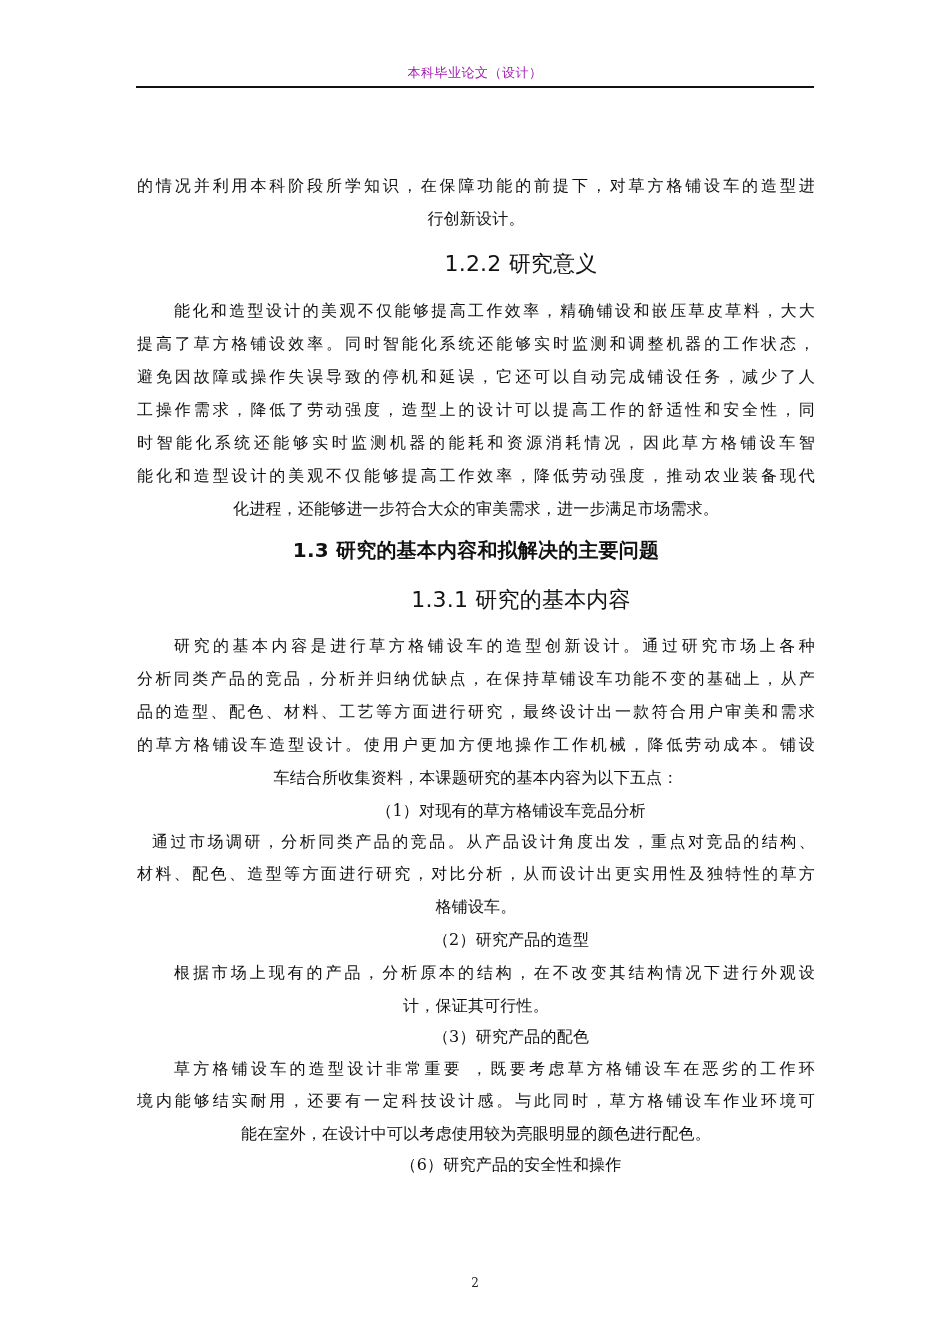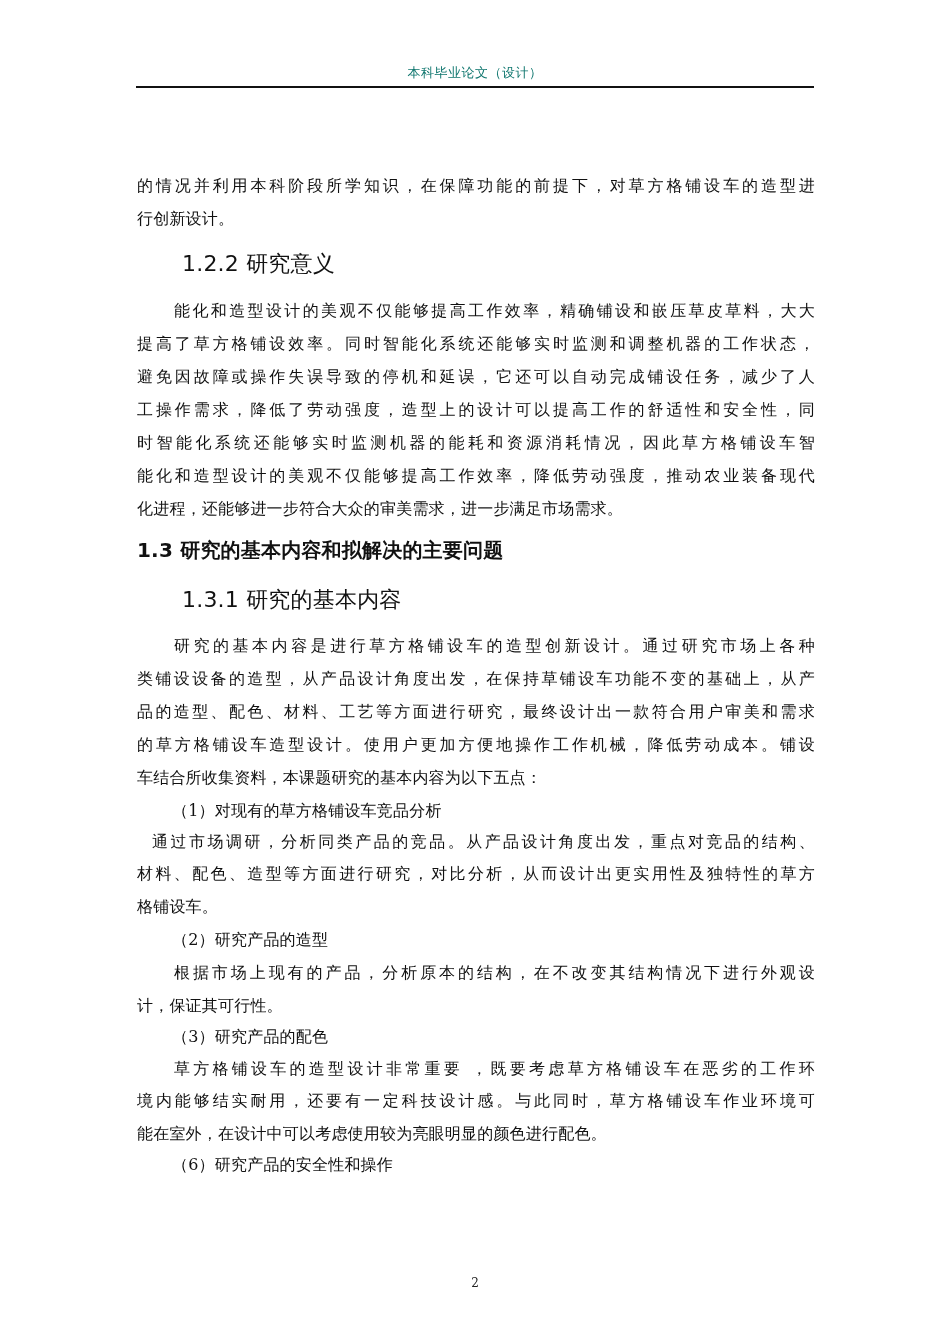--- a/index.html
+++ b/index.html
@@ -1,22 +1,22 @@
 <!DOCTYPE html>
 <html><head>
 <meta charset="utf-8">
 <style>
   html, body { margin: 0; padding: 0; background: #ffffff; }
   body { width: 950px; height: 1344px; position: relative; overflow: hidden;
          font-family: "DejaVu Serif", "Liberation Serif", serif; color: #111; }
   .header-title { position: absolute; top: 64px; left: 0; width: 950px; text-align: center;
-         font-size: 13px; color: #0f766e; letter-spacing: 0.5px; }
+         font-size: 13px; color: #a21caf; letter-spacing: 0.5px; }
   .header-rule { position: absolute; top: 86px; left: 136px; width: 678px; height: 2px; background: #111; }
   .line { position: absolute; left: 137px; width: 678px; font-size: 16px; line-height: 20px;
-          white-space: nowrap; letter-spacing: 0.2px; }
+          white-space: nowrap; letter-spacing: 0.2px; text-align: center; }
   .justify { text-align: justify; text-align-last: justify; }
   .h3 { font-family: "DejaVu Sans", "Liberation Sans", sans-serif; font-size: 22px; }
   .h2 { font-family: "DejaVu Sans", "Liberation Sans", sans-serif; font-size: 20px; font-weight: bold; }
   .page-number { position: absolute; top: 1276px; left: 0; width: 950px; text-align: center; font-size: 12px; color: #222; }
 </style>
 </head>
 <body>
 
 <div>
   <div class="header-title">本科毕业论文（设计）</div>
@@ -34,21 +34,21 @@
   <div class="line justify" style="top:367px">避免因故障或操作失误导致的停机和延误，它还可以自动完成铺设任务，减少了人</div>
   <div class="line justify" style="top:400px">工操作需求，降低了劳动强度，造型上的设计可以提高工作的舒适性和安全性，同</div>
   <div class="line justify" style="top:433px">时智能化系统还能够实时监测机器的能耗和资源消耗情况，因此草方格铺设车智</div>
   <div class="line justify" style="top:466px">能化和造型设计的美观不仅能够提高工作效率，降低劳动强度，推动农业装备现代</div>
   <div class="line" style="top:499px">化进程，还能够进一步符合大众的审美需求，进一步满足市场需求。</div>
 
   <div class="line h2" style="top:540px">1.3   研究的基本内容和拟解决的主要问题</div>
 
   <div class="line h3" style="top:590px; left:182px">1.3.1  研究的基本内容</div>
   <div class="line justify" style="top:636px; left:174px; width:641px">研究的基本内容是进行草方格铺设车的造型创新设计。通过研究市场上各种</div>
-  <div class="line justify" style="top:669px">类铺设设备的造型，从产品设计角度出发，在保持草铺设车功能不变的基础上，从产</div>
+  <div class="line justify" style="top:669px">分析同类产品的竞品，分析并归纳优缺点，在保持草铺设车功能不变的基础上，从产</div>
   <div class="line justify" style="top:702px">品的造型、配色、材料、工艺等方面进行研究，最终设计出一款符合用户审美和需求</div>
   <div class="line justify" style="top:735px">的草方格铺设车造型设计。使用户更加方便地操作工作机械，降低劳动成本。铺设</div>
   <div class="line" style="top:768px">车结合所收集资料，本课题研究的基本内容为以下五点：</div>
 
   <div class="line" style="top:801px; left:172px">（1）对现有的草方格铺设车竞品分析</div>
   <div class="line justify" style="top:832px; left:152px; width:663px">通过市场调研，分析同类产品的竞品。从产品设计角度出发，重点对竞品的结构、</div>
   <div class="line justify" style="top:864px">材料、配色、造型等方面进行研究，对比分析，从而设计出更实用性及独特性的草方</div>
   <div class="line" style="top:897px">格铺设车。</div>
 
   <div class="line" style="top:930px; left:172px">（2）研究产品的造型</div>

